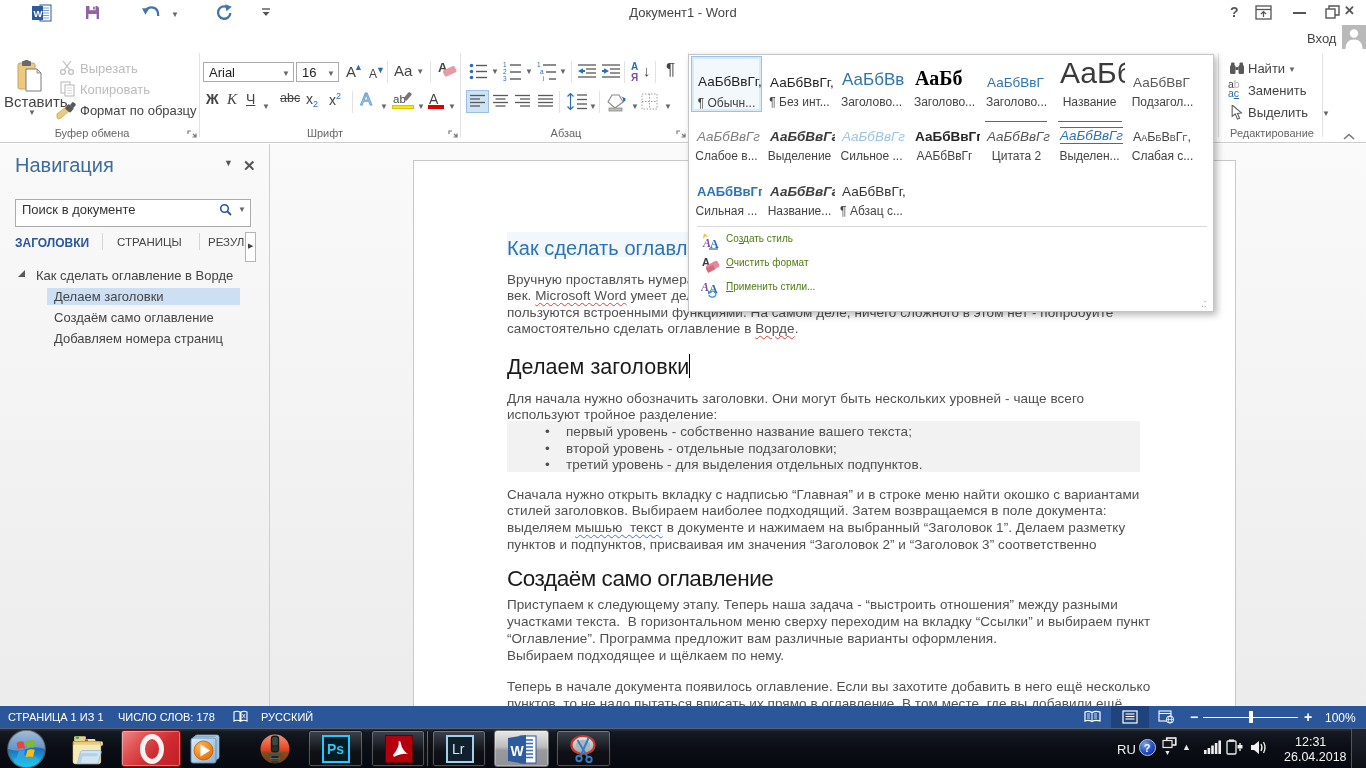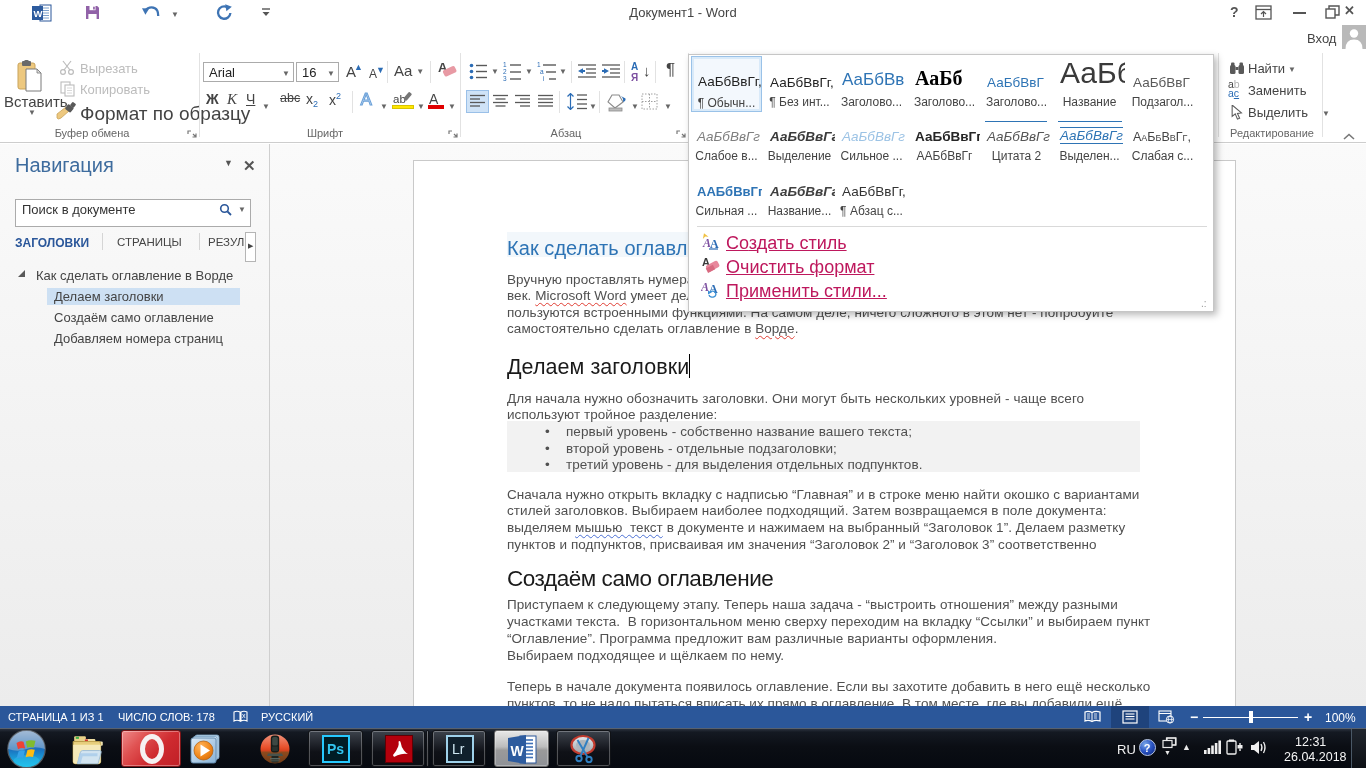--- a/index.html
+++ b/index.html
@@ -22,21 +22,21 @@
 .fb{top:42px;font-size:14px;color:#444;}
 .pr2{top:45px;width:15px;height:14px;}
 .edt{font-size:13px;color:#444;}
 
 #dropdown{position:absolute;left:688px;top:54px;width:526px;height:258px;background:#fff;
  border:1px solid #c6c6c6;box-shadow:3px 3px 7px rgba(0,0,0,.28);z-index:50;}
 .cell{position:absolute;width:71px;height:56px;overflow:hidden;}
 .cell-sel{border:1px solid #9ac2e8;box-shadow:inset 0 0 0 2px #d9eaf9;background:#f3f8fd;}
 .samp{position:absolute;left:6px;bottom:22px;white-space:pre;}
 .lab{position:absolute;left:0;top:39px;width:100%;text-align:center;font-size:12px;color:#444;white-space:pre;}
-.mitem{position:absolute;left:37px;font-size:18px;color:#be185d;white-space:pre;text-decoration:underline;}
+.mitem{position:absolute;left:37px;font-size:10px;color:#4d7c0f;white-space:pre;}
 
 #canvas{position:absolute;left:0;top:144px;width:1366px;height:562px;background:linear-gradient(#fafafa,#ececec);}
 #navsep{position:absolute;left:269px;top:0;width:1px;height:562px;background:#cfcfcf;}
 #page{position:absolute;left:413px;top:16px;width:823px;height:546px;background:#fff;border:1px solid #c9c9c9;border-bottom:none;}
 
 .doc-line{position:absolute;font-size:13.5px;color:#505050;white-space:pre;line-height:16px;letter-spacing:0.06px;}
 .sqr{text-decoration:underline;text-decoration-style:wavy;text-decoration-color:#e03c32;text-decoration-thickness:1px;text-underline-offset:2px;}
 .sqb{text-decoration:underline;text-decoration-style:wavy;text-decoration-color:#4a6fd4;text-decoration-thickness:1px;text-underline-offset:2px;}
 .blt{display:inline-block;width:21px;}
 #caret{display:inline-block;width:1px;height:24px;background:#000;vertical-align:-4px;}
@@ -138,21 +138,21 @@
             <line x1="7" y1="9.5" x2="12" y2="9.5"></line>
             <line x1="7" y1="12" x2="12" y2="12"></line>
           </g>
         </svg>
     <div class="abs" style="left:80px;top:33px;font-size:13px;color:#bcbcbc;">Копировать</div>
     <svg class="abs" style="left:56px;top:53px;" width="21" height="19" viewBox="0 0 21 19">
           <path d="M1,12 L10,5 L13,9 L5,16 Q2,18 1,16 Z" fill="#edc87f" stroke="#c9a35a" stroke-width="0.8"></path>
           <rect x="10" y="3" width="7" height="6" rx="1" transform="rotate(38 13 6)" fill="#595959"></rect>
           <rect x="15" y="0.5" width="4.5" height="4.5" rx="1" transform="rotate(38 17 2.5)" fill="#595959"></rect>
         </svg>
-    <div class="abs" style="left:80px;top:54px;font-size:19px;color:#444;">Формат по образцу</div>
+    <div class="abs" style="left:80px;top:54px;font-size:13px;color:#444;">Формат по образцу</div>
   </div>
   <div class="gsep" style="left:199px;"></div>
   <div id="grp-font">
     <div class="abs" style="left:203px;top:13px;width:91px;height:20px;background:#fff;border:1px solid #ababab;">
       <div class="abs" style="left:5px;top:2px;font-size:13px;color:#222;">Arial</div>
       <div class="abs" style="left:78px;top:6px;color:#666;font-size:8px;">▼</div>
     </div>
     <div class="abs" style="left:296px;top:13px;width:43px;height:20px;background:#fff;border:1px solid #ababab;">
       <div class="abs" style="left:5px;top:2px;font-size:13px;color:#222;">16</div>
       <div class="abs" style="left:30px;top:6px;color:#666;font-size:8px;">▼</div>

